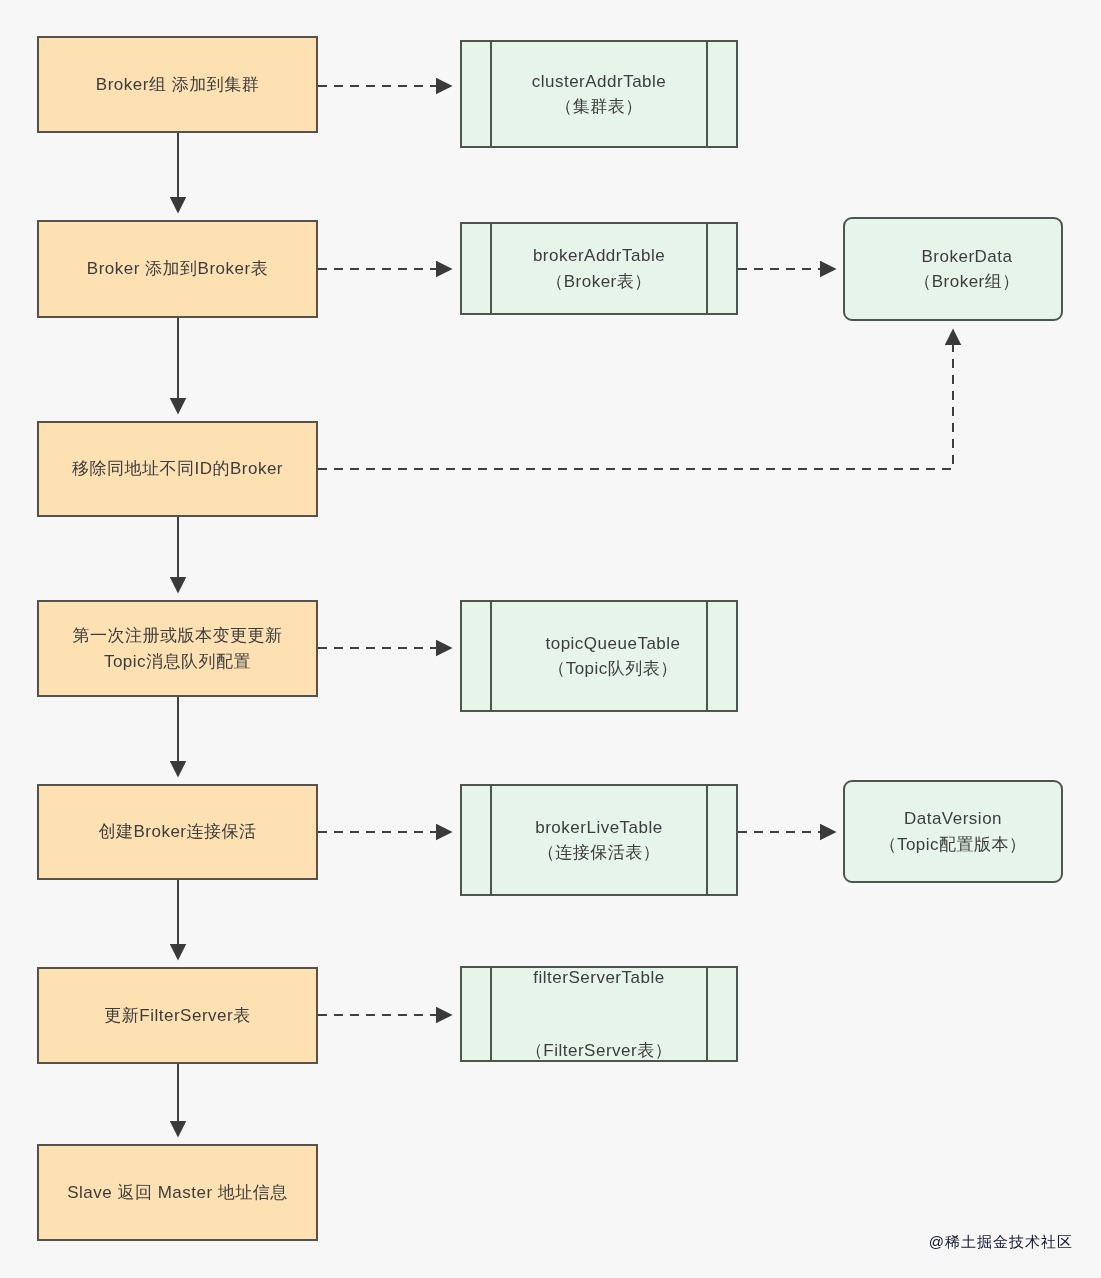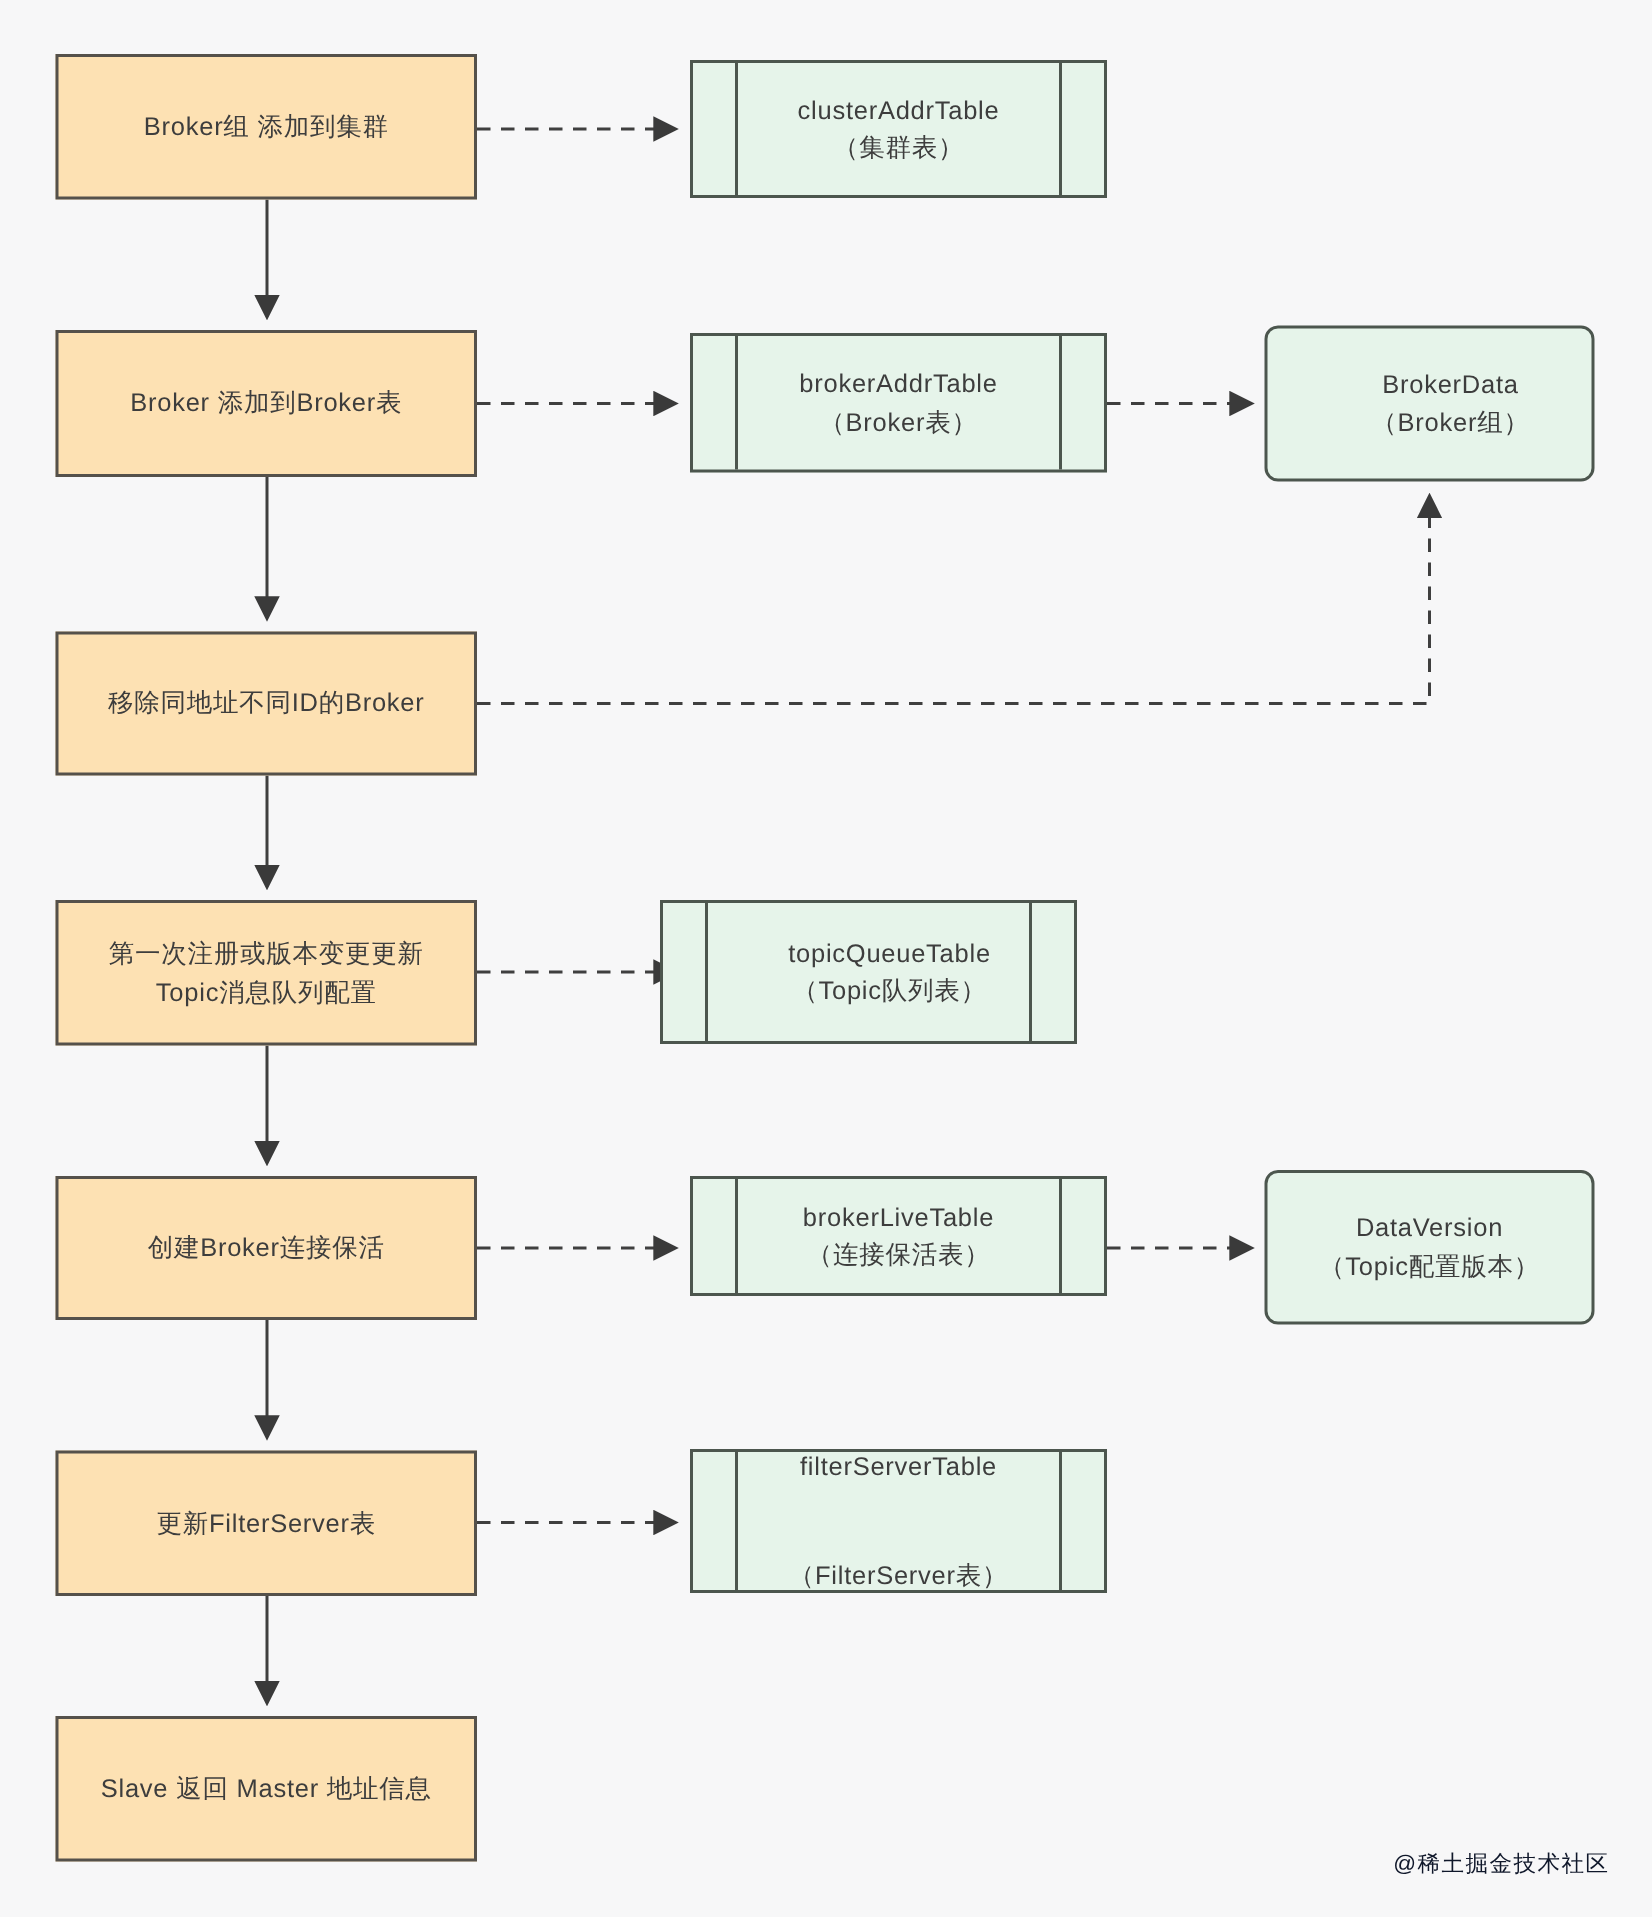--- a/index.html
+++ b/index.html
@@ -97,42 +97,42 @@
 
   <div class="node node-orange" style="left:37px;top:600px;height:97px;">第一次注册或版本变更更新
 Topic消息队列配置</div>
 
   <div class="node node-orange" style="left:37px;top:784px;height:96px;">创建Broker连接保活</div>
 
   <div class="node node-orange" style="left:37px;top:967px;height:97px;">更新FilterServer表</div>
 
   <div class="node node-orange" style="left:37px;top:1144px;height:97px;text-align:center;">Slave 返回 Master 地址信息</div>
 
-  <div class="node node-table" style="left:460px;top:40px;height:92px;">
+  <div class="node node-table" style="left:460px;top:40px;height:108px;">
     <div class="bar l"></div>
     <div class="bar r"></div>
     <span>clusterAddrTable</span>
     <span>（集群表）</span>
   </div>
 
   <div class="node node-table" style="left:460px;top:222px;height:93px;">
     <div class="bar l"></div>
     <div class="bar r"></div>
     <span>brokerAddrTable</span>
     <span>（Broker表）</span>
   </div>
 
-  <div class="node node-table" style="left:440px;top:600px;height:96px;padding-left:28px;">
+  <div class="node node-table" style="left:460px;top:600px;height:112px;padding-left:28px;">
     <div class="bar l"></div>
     <div class="bar r"></div>
     <span>topicQueueTable</span>
     <span>（Topic队列表）</span>
   </div>
 
-  <div class="node node-table" style="left:460px;top:784px;height:80px;">
+  <div class="node node-table" style="left:460px;top:784px;height:112px;">
     <div class="bar l"></div>
     <div class="bar r"></div>
     <span>brokerLiveTable</span>
     <span>（连接保活表）</span>
   </div>
 
   <div class="node node-table" style="left:460px;top:966px;height:96px;gap:47px;">
     <div class="bar l"></div>
     <div class="bar r"></div>
     <span>filterServerTable</span>

